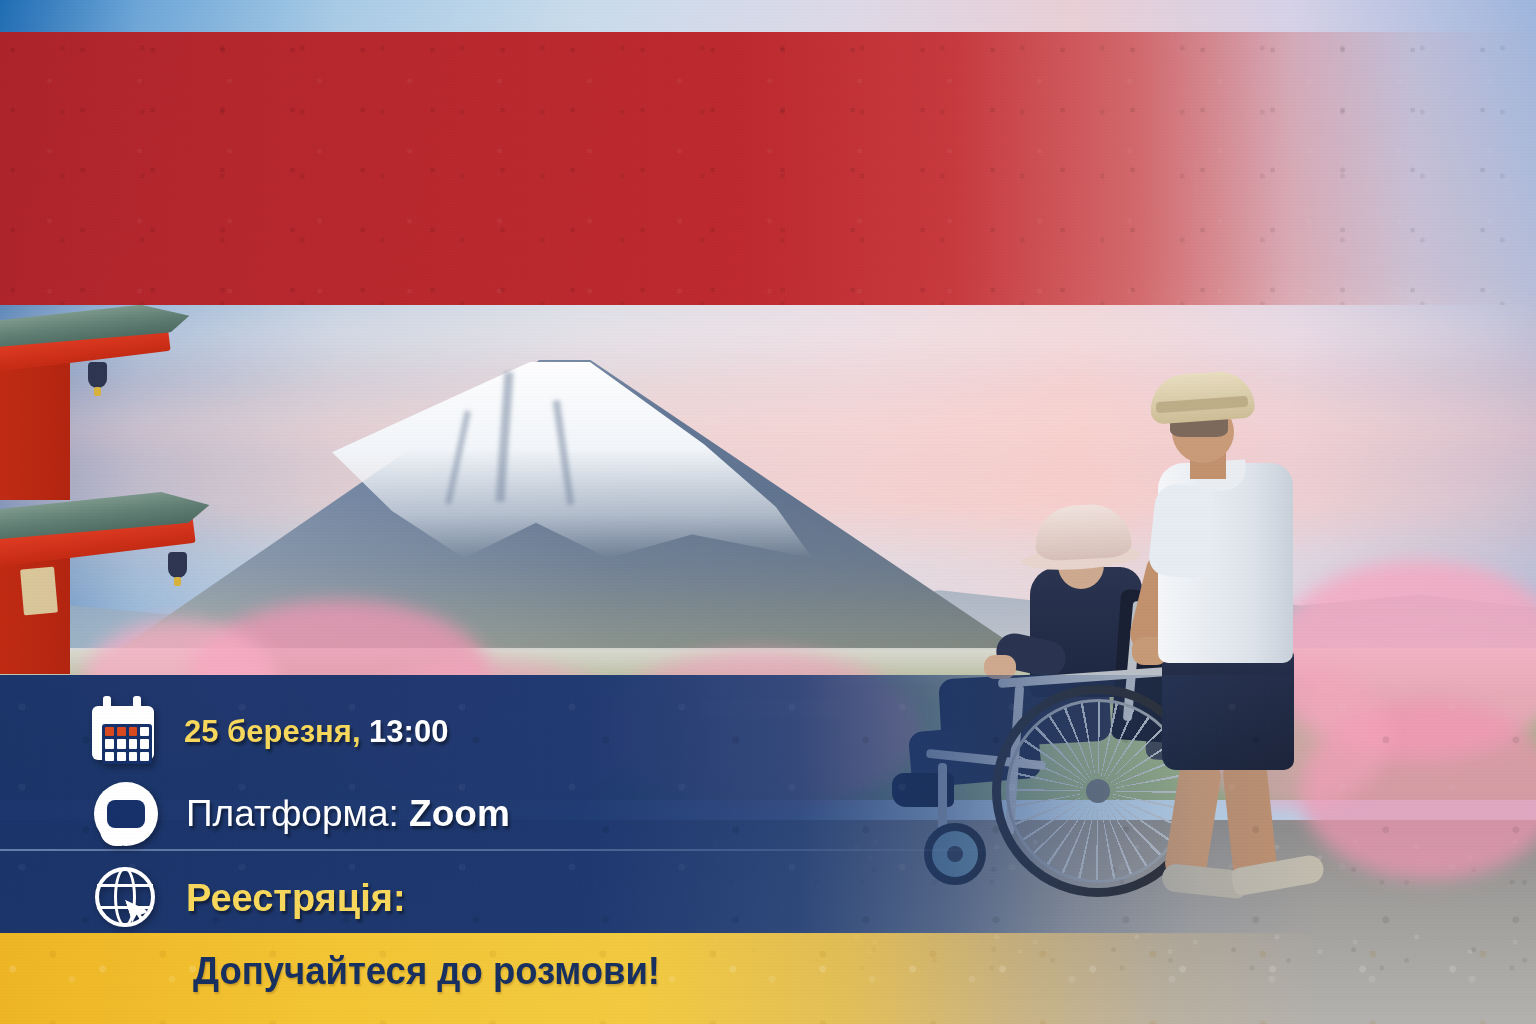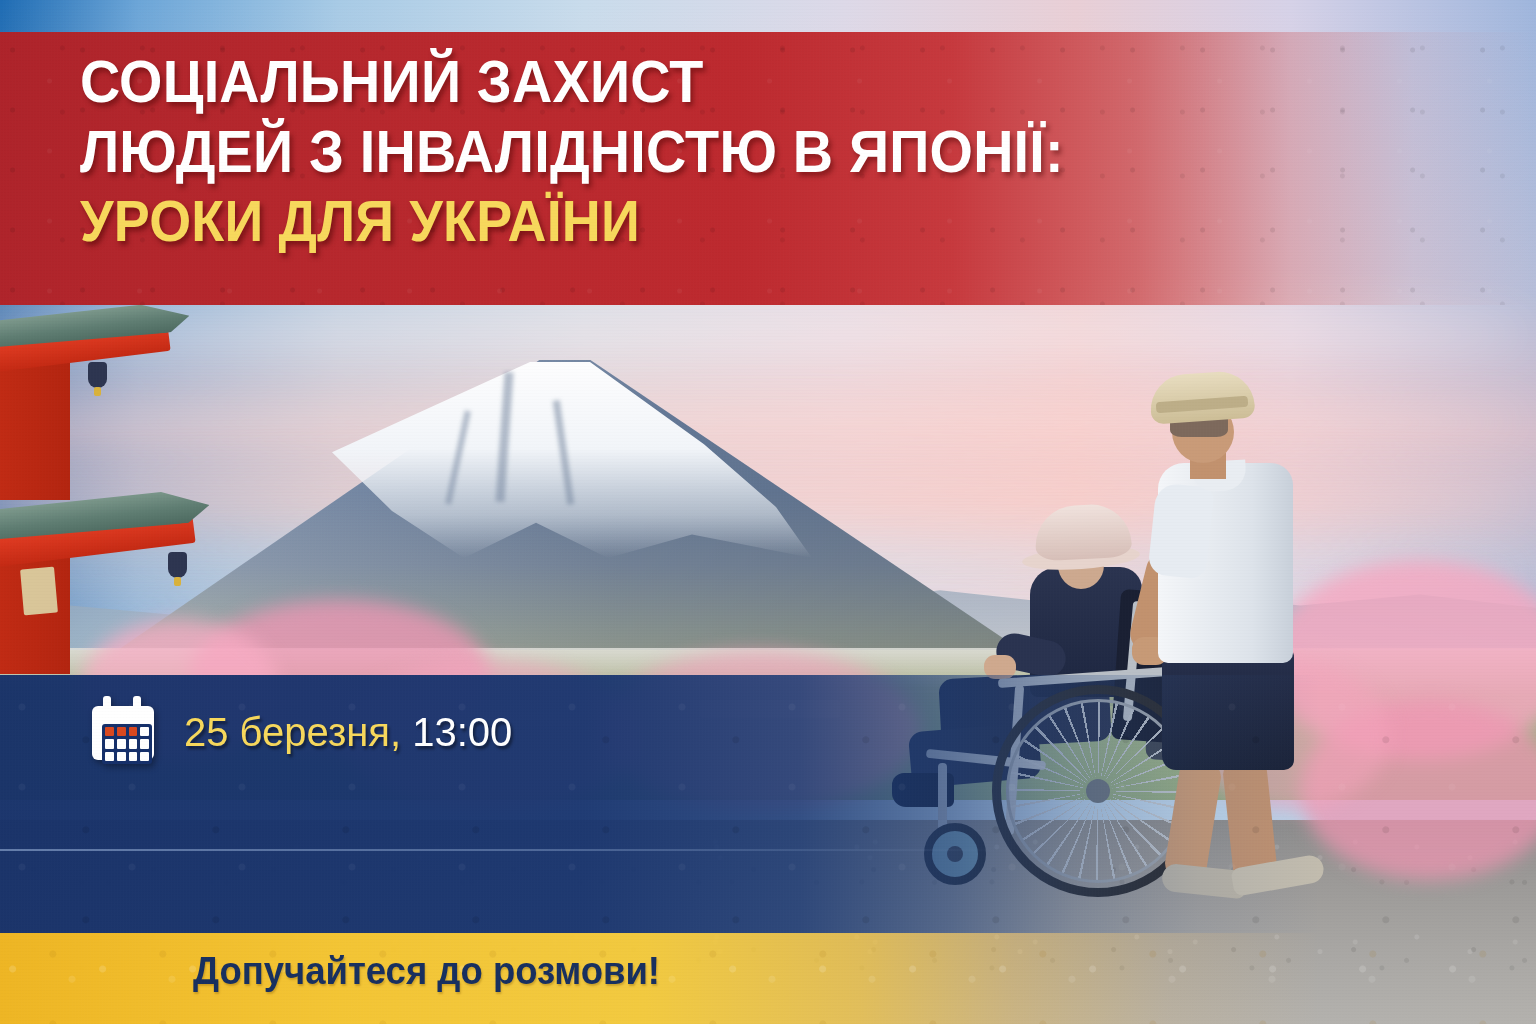--- a/index.html
+++ b/index.html
@@ -266,21 +266,21 @@
 
   .info-row{position:absolute;display:flex;align-items:center;}
   .row-date{left:88px;top:696px;}
   .row-platform{left:90px;top:778px;}
   .row-reg{left:90px;top:862px;}
 
   .icon-box{width:72px;height:72px;position:relative;flex:0 0 auto;
             filter:drop-shadow(2px 3px 3px rgba(0,0,0,.35));}
   .row-text{margin-left:24px;white-space:nowrap;}
 
-  .date-text{font-size:40px;font-weight:400;color:#f7d85c;
+  .date-text{font-size:31px;font-weight:700;color:#f7d85c;
              text-shadow:2px 3px 3px rgba(0,0,0,.45);transform:scaleX(.96);transform-origin:left center;}
   .date-text .tm{color:#ffffff;}
   .platform-text{font-size:37px;color:#ffffff;text-shadow:2px 3px 3px rgba(0,0,0,.45);
                  transform:scaleX(.96);transform-origin:left center;}
   .platform-text b{font-weight:700;}
   .reg-text{font-size:38px;font-weight:700;color:#f7d85c;
             text-shadow:2px 3px 3px rgba(0,0,0,.45);transform:scaleX(.96);transform-origin:left center;}
 
   
   .cal-ring{position:absolute;width:8px;height:16px;background:#fff;border-radius:3px;top:0;}
@@ -433,25 +433,20 @@
       <div class="sk collar-m"></div>
       <div class="sk neck-m"></div>
       <div class="sk head-m"></div>
       <div class="sk hair-m"></div>
       <div class="sk hat-m"></div>
       <div class="sk hat-m-band"></div>
     </div>
   </div>
 
   <div class="red-banner"></div>
-  <div class="title-block">
-    <div class="title-line t1">СОЦІАЛЬНИЙ ЗАХИСТ</div>
-    <div class="title-line t2">ЛЮДЕЙ З ІНВАЛІДНІСТЮ В ЯПОНІЇ:</div>
-    <div class="title-line t3">УРОКИ ДЛЯ УКРАЇНИ</div>
-  </div>
 
 
   <div class="blue-panel"></div>
   <div class="panel-divider"></div>
 
   <div class="info-row row-date">
     <div class="icon-box">
       <div class="cal-ring l"></div>
       <div class="cal-ring r"></div>
       <div class="cal-body">
@@ -469,19 +464,41 @@
             <div class="cal-cell"></div>
             <div class="cal-cell"></div>
         </div>
       </div>
     </div>
     <div class="row-text">
       <span class="date-text"><span>25 березня, </span><span class="tm">13:00</span></span>
     </div>
   </div>
 
-
+  <div class="info-row row-platform">
+    <div class="icon-box">
+      <div class="zoom-tail"></div>
+      <div class="zoom-circle"></div>
+      <div class="zoom-cut"></div>
+    </div>
+    <div class="row-text">
+      <span class="platform-text"><span>Платформа: </span><b>Zoom</b></span>
+    </div>
+  </div>
+
+  <div class="info-row row-reg">
+    <div class="icon-box">
+      <div class="globe"></div>
+      <div class="globe-mer gm1"></div>
+      <div class="globe-lat gl1"></div>
+      <div class="globe-lat gl2"></div>
+      <div class="cursor"></div>
+    </div>
+    <div class="row-text">
+      <span class="reg-text">Реестряція:</span>
+    </div>
+  </div>
 
   <div class="yellow-strip"></div>
   <div class="cta">Допучайтеся до розмови!</div>
 
   <div class="grain"></div>
 </div>
 
 </body></html>

